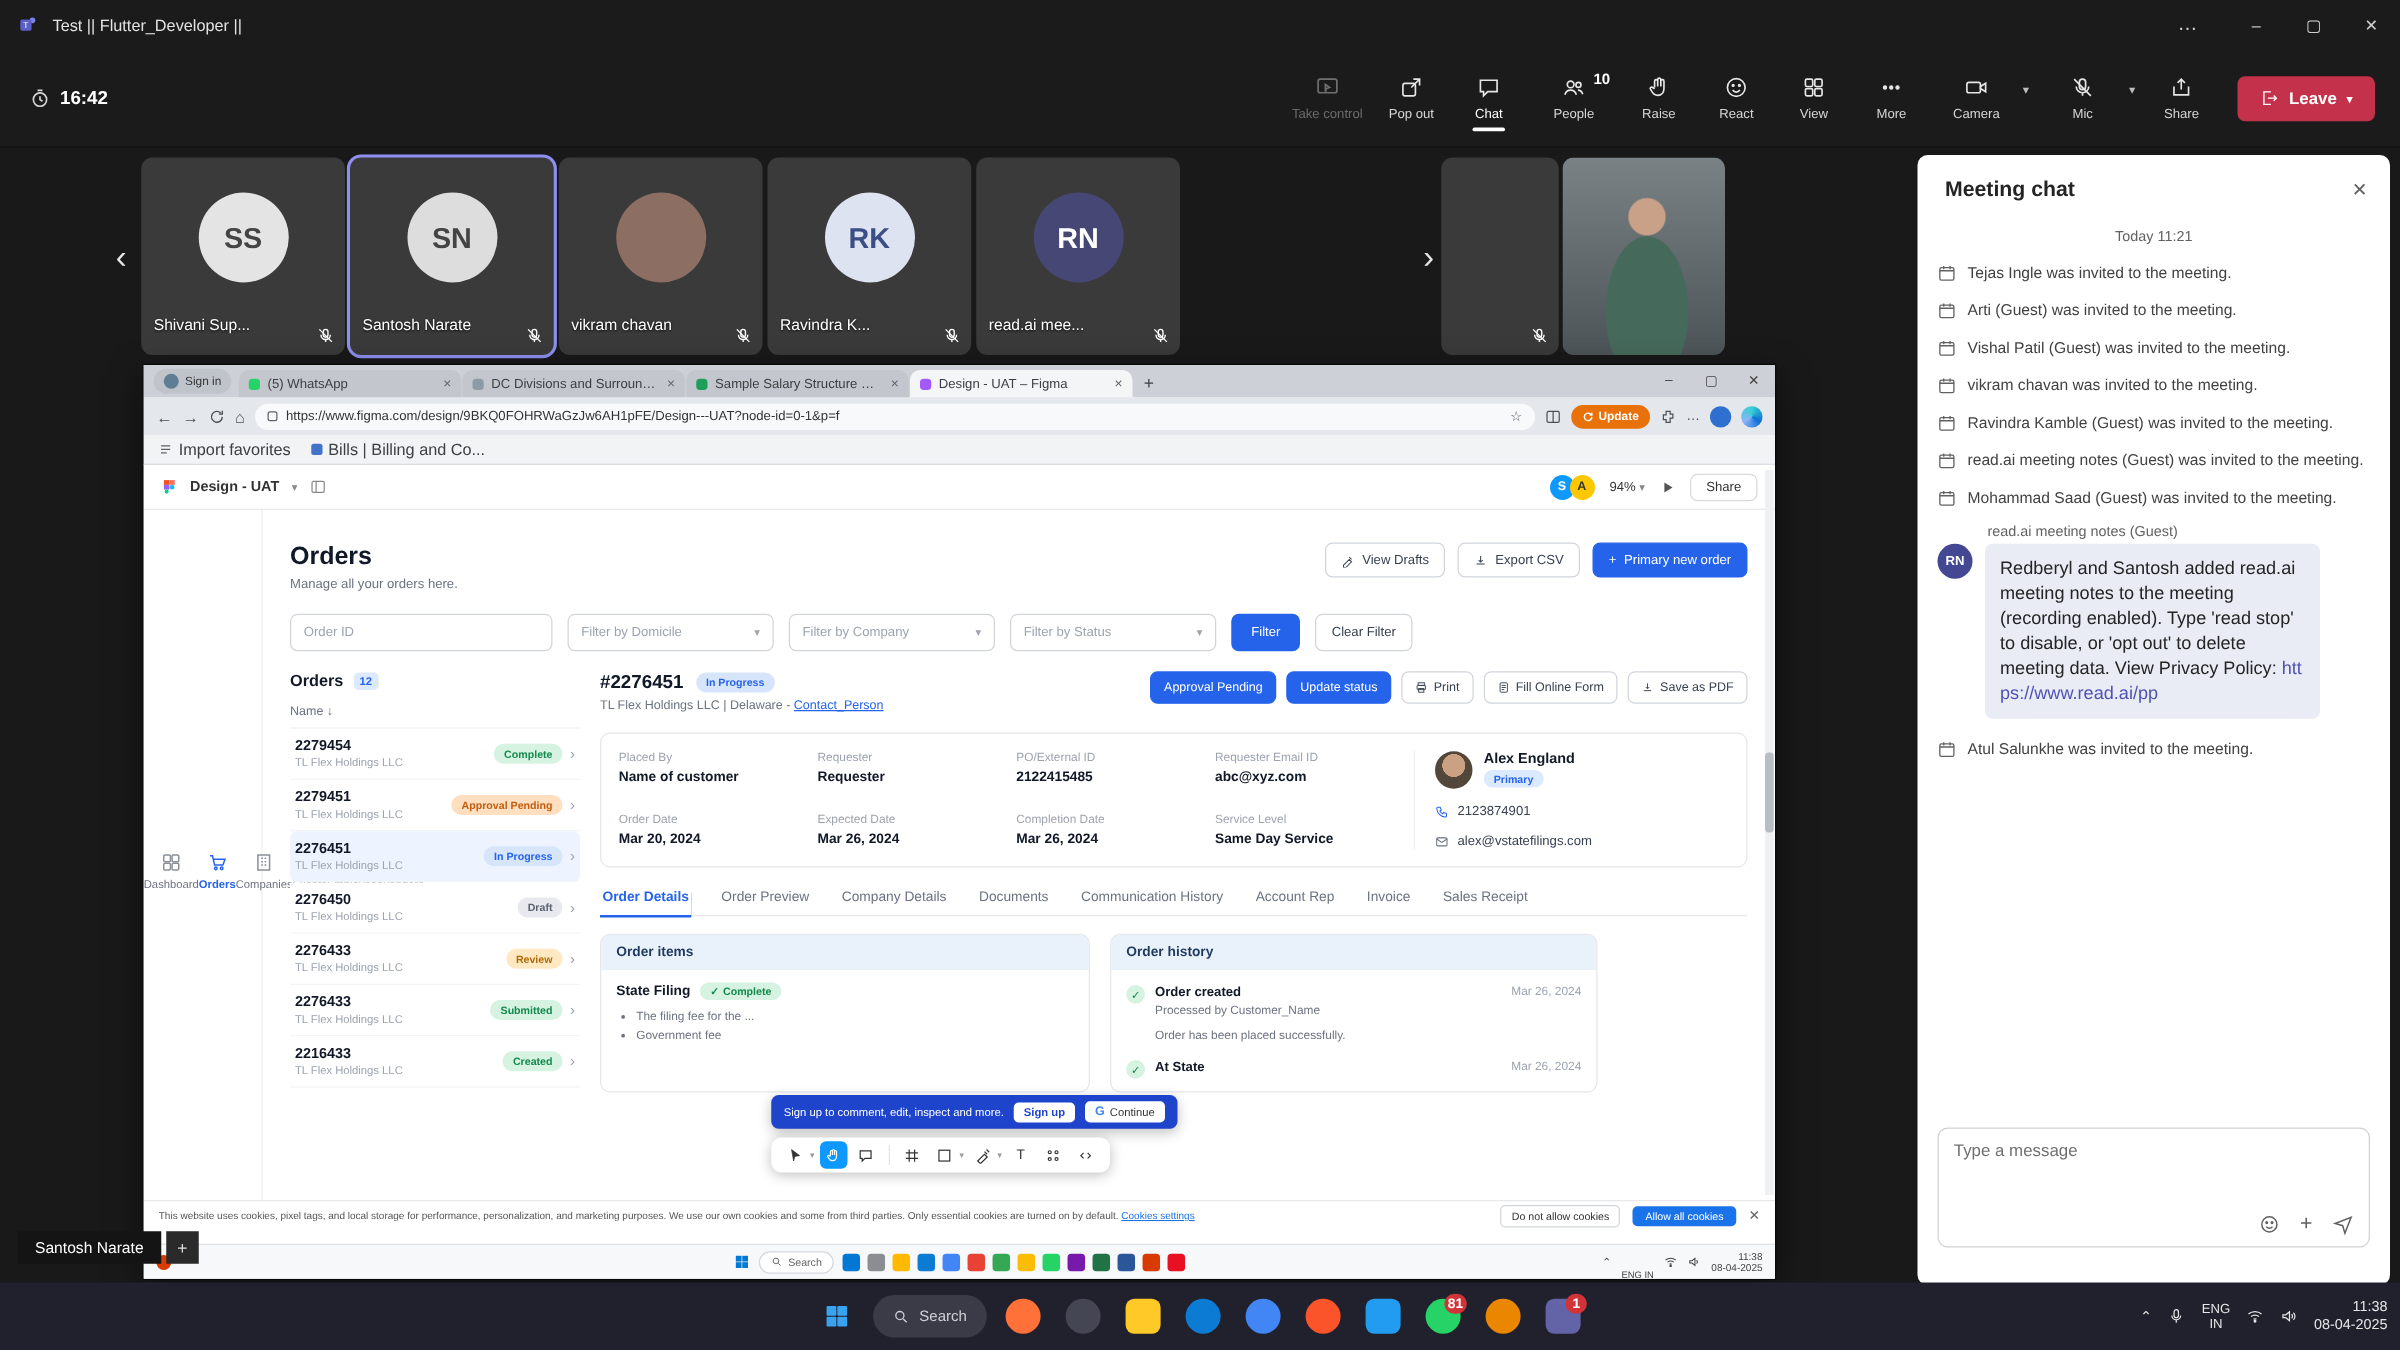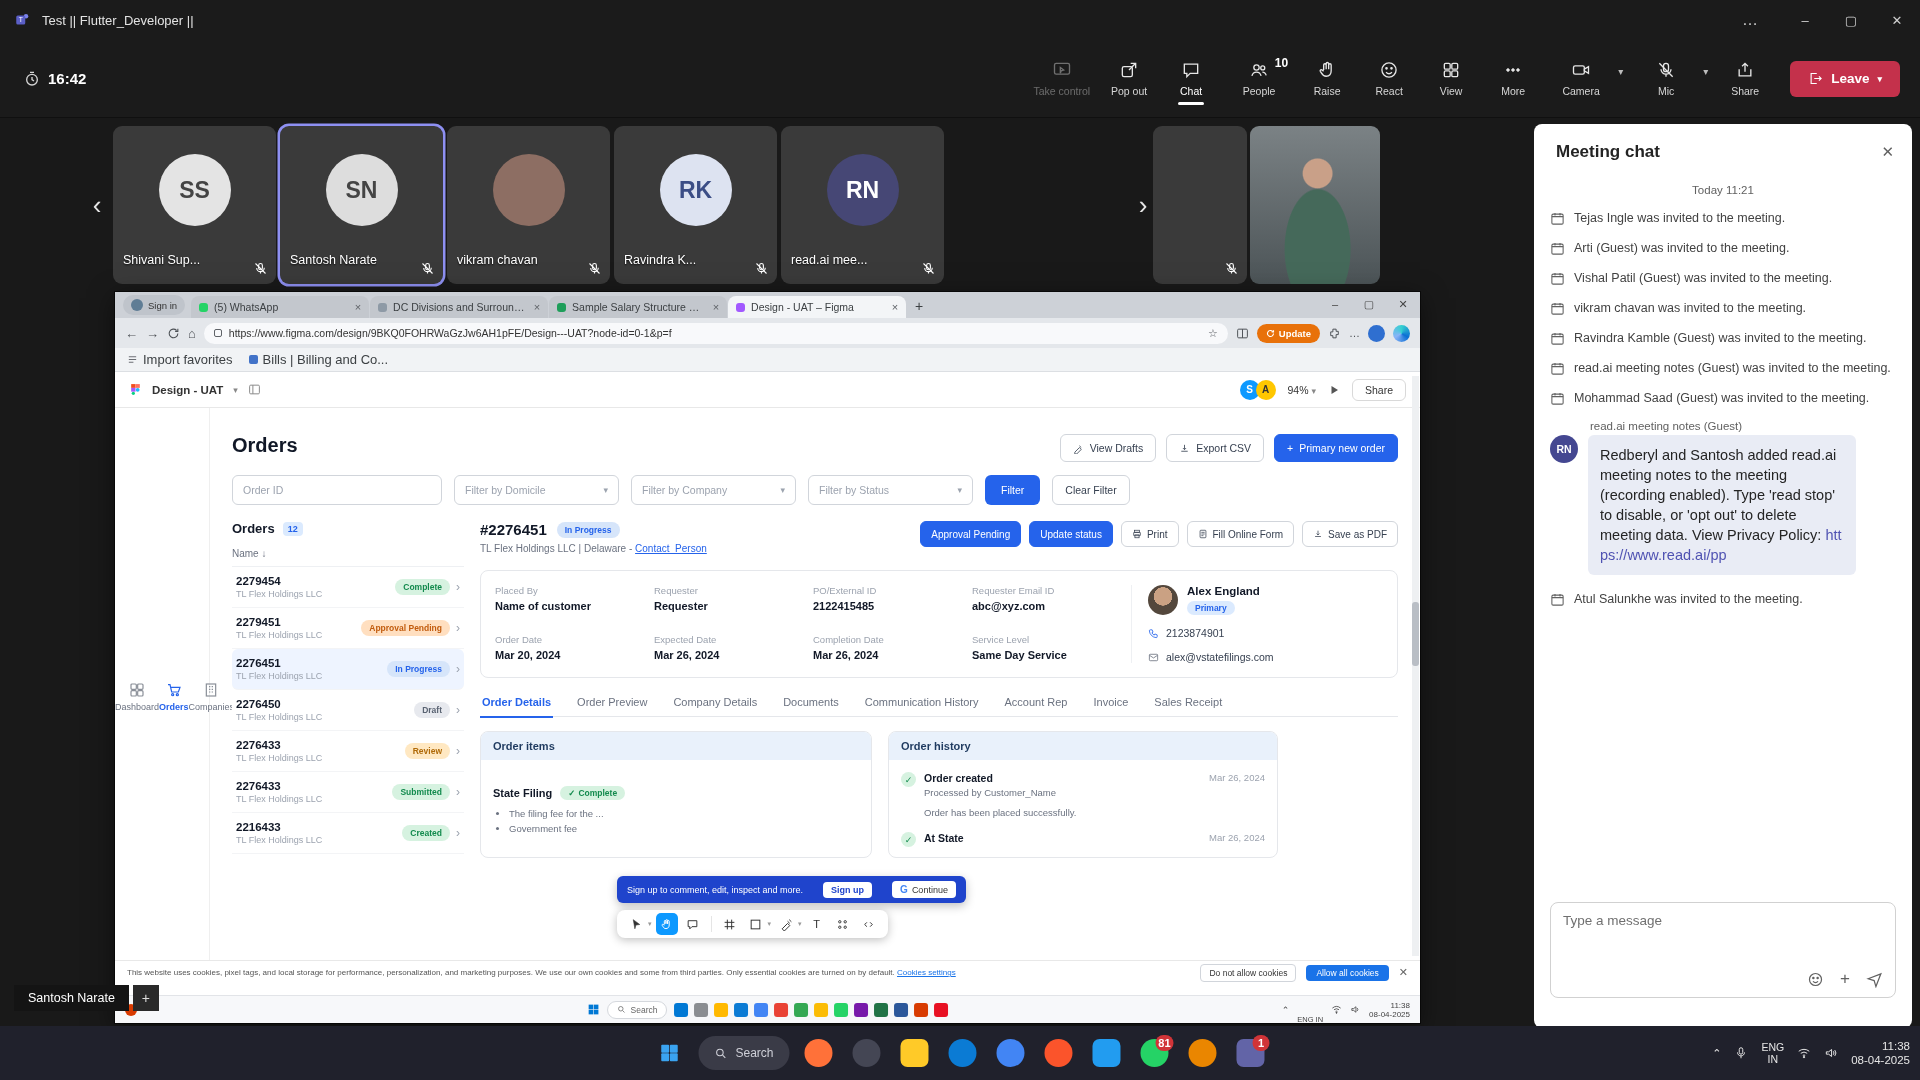--- a/index.html
+++ b/index.html
@@ -143,37 +143,37 @@
   .a-c-row{display:flex;align-items:center;gap:7px;font-size:10.5px;color:#374151;margin-top:12px;}
   .a-tabs{display:flex;gap:22px;border-bottom:1px solid #e5e7eb;margin-top:18px;}
   .a-tab{font-size:11px;color:#6b7280;padding:0 2px 8px 2px;background:none;border:none;cursor:pointer;white-space:nowrap;}
   .a-tab.active{color:#2563eb;font-weight:bold;box-shadow:0 2px 0 #2563eb;}
   .a-panels{display:flex;gap:16px;margin-top:14px;}
   .a-panel{border:1px solid #e5e7eb;border-radius:8px;overflow:hidden;}
   .a-panel.items{width:392px;}
   .a-panel.history{width:390px;}
   .a-p-head{background:#e9f1fb;color:#1f3a5f;font-size:11px;font-weight:bold;padding:8px 12px;}
   .a-p-body{padding:10px 12px;}
-  .a-item-row{display:flex;align-items:center;gap:8px;margin-top:16px;}
+  .a-item-row{display:flex;align-items:center;gap:8px;}
   .a-item-name{font-size:11px;font-weight:bold;color:#111827;}
   .g-chip{display:flex;align-items:center;gap:3px;background:#d6f2e0;color:#128a4d;font-size:8.5px;font-weight:bold;border-radius:9px;padding:2px 8px;}
   .a-bullets{margin-top:8px;padding-left:16px;}
   .a-bullets li{font-size:9.5px;color:#6b7280;margin-top:4px;}
   .a-ev{display:flex;gap:8px;margin-top:2px;}
   .a-ev + .a-ev{margin-top:14px;}
   .a-ev-check{width:15px;height:15px;border-radius:50%;background:#d6f2e0;color:#128a4d;font-size:9px;display:flex;align-items:center;justify-content:center;flex:none;}
   .a-ev-main{flex:1;}
   .a-ev-line{display:flex;justify-content:space-between;}
   .a-ev-title{font-size:10.5px;font-weight:bold;color:#111827;}
   .a-ev-date{font-size:9.5px;color:#9ca3af;}
   .a-ev-sub{font-size:9.5px;color:#6b7280;margin-top:3px;}
   .a-ev-note{font-size:9.5px;color:#6b7280;margin-top:9px;}
 
   
-  .fg-signup{position:absolute;left:502px;top:504px;height:27px;background:#1f44cc;border-radius:6px;display:flex;align-items:center;gap:20px;padding:0 10px;box-shadow:0 3px 10px rgba(0,0,0,.25);}
+  .fg-signup{position:absolute;left:502px;top:504px;height:27px;background:#1f44cc;border-radius:6px;display:flex;align-items:center;gap:8px;padding:0 10px;box-shadow:0 3px 10px rgba(0,0,0,.25);}
   .fg-signup-text{color:#fff;font-size:9px;white-space:nowrap;}
   .fg-signup-btn{background:#fff;color:#1f44cc;font-size:9px;font-weight:bold;border:none;border-radius:4px;padding:3px 8px;cursor:pointer;}
   .fg-continue{display:flex;align-items:center;gap:4px;background:#fff;border:none;border-radius:4px;padding:3px 8px;font-size:9px;color:#333;cursor:pointer;}
   .fg-g{color:#4285f4;font-weight:bold;font-size:10px;}
   .fg-toolbar{position:absolute;left:502px;top:538px;height:28px;background:#fff;border-radius:8px;box-shadow:0 2px 10px rgba(0,0,0,.25);display:flex;align-items:center;gap:4px;padding:0 8px;}
   .fg-tool{width:22px;height:22px;display:flex;align-items:center;justify-content:center;border-radius:5px;color:#333;background:none;border:none;cursor:pointer;font-size:11px;}
   .fg-tool.sel{background:#0d99ff;color:#fff;}
   .fg-tool svg{stroke:currentColor;}
   .fg-div{width:1px;height:16px;background:#e5e5e5;margin:0 3px;}
   .fg-caret{font-size:7px;color:#999;margin-left:-3px;}
@@ -586,20 +586,21 @@
           <button class="a-side-item">
             <svg width="16" height="16" viewBox="0 0 24 24" fill="none" stroke-width="1.8">
                 <path d="M20 12a8 8 0 1 1-2.3-5.7M20 3v5h-5"></path>
               </svg>
             <span>Refresh Token</span>
           </button>
         </div>
 
         <div class="a-main">
           <div class="a-h1">Orders</div>
+          <div class="a-sub">Manage all your orders here.</div>
           <div class="a-head-btns">
             <button class="a-btn">
               <svg width="11" height="11" viewBox="0 0 24 24" fill="none" stroke="#374151" stroke-width="1.8">
                   <path d="M4 20l10-10 4 4L8 24H4zM14 6l4 4"></path>
                 </svg>
               <span>View Drafts</span>
             </button>
             <button class="a-btn">
               <svg width="11" height="11" viewBox="0 0 24 24" fill="none" stroke="#374151" stroke-width="1.8">
                   <path d="M12 4v10M8.5 11L12 14.5 15.5 11M5 18h14"></path>

